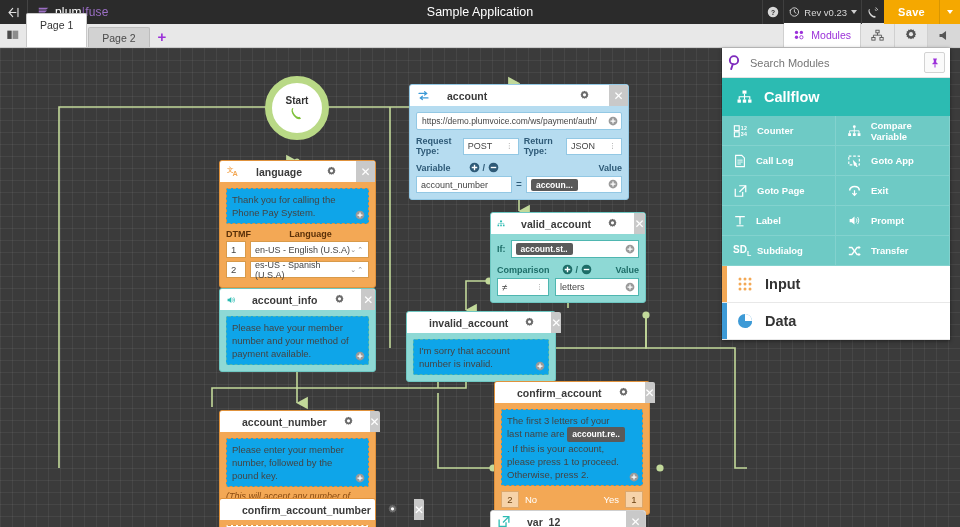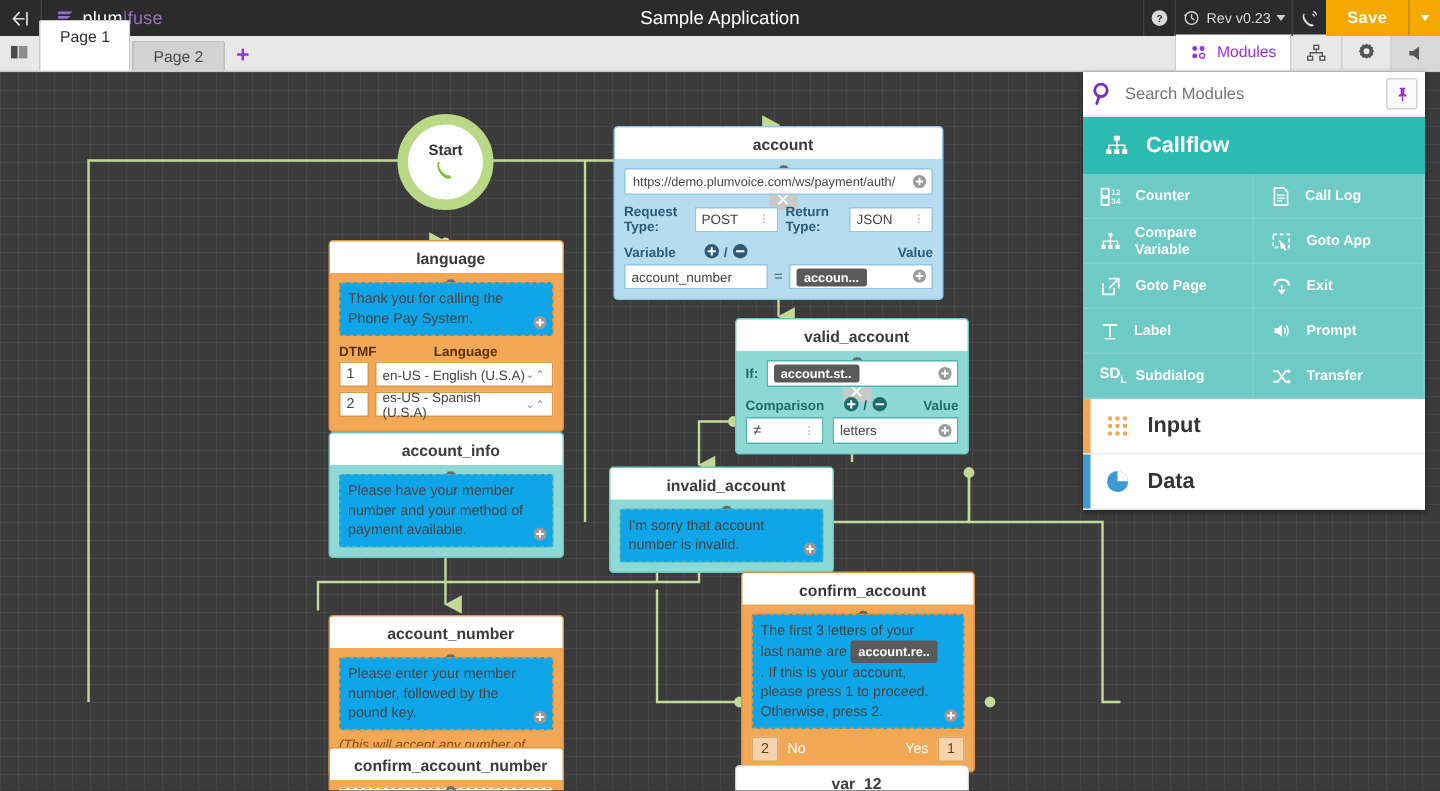--- a/index.html
+++ b/index.html
@@ -90,21 +90,21 @@
     position: absolute; width: 64px; height: 64px; border-radius: 50%;
     background: #fff; border: 7px solid #b9d986;
     display: flex; flex-direction: column; align-items: center; justify-content: center;
   }
   .start-label { font-size: 10px; font-weight: bold; color: #333; }
 
   
   .node { position: absolute; border-radius: 3px; }
   .node-head {
     display: flex; align-items: center; height: 21px; background: #fff;
-    border-radius: 2px 2px 0 0; padding-left: 6px; gap: 6px; flex-direction: column;
+    border-radius: 2px 2px 0 0; padding-left: 6px; gap: 16px;
   }
   .node-title { font-size: 10.5px; font-weight: bold; color: #3b3b3b; flex: 1; }
   .node-gear { width: 17px; display: flex; align-items: center; justify-content: center; }
   .node-close {
     width: 19px; height: 21px; background: #c9c9c9; color: #fff; font-size: 12px;
     display: flex; align-items: center; justify-content: center; border-radius: 0 2px 0 0;
   }
   .node-body { padding: 6px; }
 
   .n-orange { background: #f3a855; border: 1px solid #e0923c; }
@@ -734,35 +734,35 @@
           <rect x="1" y="2" width="5.5" height="5.5" fill="none" stroke="#fff" stroke-width="1.3"></rect>
           <rect x="1" y="9" width="5.5" height="5.5" fill="none" stroke="#fff" stroke-width="1.3"></rect>
           <text x="8.4" y="7" font-size="6" fill="#fff" font-family="Liberation Sans">1</text>
           <text x="12" y="7" font-size="6" fill="#fff" font-family="Liberation Sans">2</text>
           <text x="8.4" y="14" font-size="6" fill="#fff" font-family="Liberation Sans">3</text>
           <text x="12" y="14" font-size="6" fill="#fff" font-family="Liberation Sans">4</text>
         </svg>
         <span>Counter</span>
       </div>
       <div class="grp-item">
-        <svg width="14" height="14" viewBox="0 0 16 16">
-          <path d="M3 1.5 H10 L13 4.5 V14.5 H3 Z" fill="none" stroke="#fff" stroke-width="1.3"></path>
-          <path d="M5 7 H11 M5 9.2 H11 M5 11.4 H9" stroke="#fff" stroke-width="1"></path>
-        </svg>
-        <span>Call Log</span>
-      </div>
-      <div class="grp-item">
         <svg width="15" height="14" viewBox="0 0 16 16">
           <circle cx="8" cy="3" r="1.6" fill="#fff"></circle>
           <rect x="1" y="10.5" width="3.2" height="3.2" fill="#fff"></rect>
           <rect x="6.4" y="10.5" width="3.2" height="3.2" fill="#fff"></rect>
           <rect x="11.8" y="10.5" width="3.2" height="3.2" fill="#fff"></rect>
           <path d="M8 4.6 V7.8 M2.6 10.5 V7.8 H13.4 V10.5 M8 7.8 V10.5" stroke="#fff" stroke-width="1" fill="none"></path>
         </svg>
         <span>Compare Variable</span>
+      </div>
+      <div class="grp-item">
+        <svg width="14" height="14" viewBox="0 0 16 16">
+          <path d="M3 1.5 H10 L13 4.5 V14.5 H3 Z" fill="none" stroke="#fff" stroke-width="1.3"></path>
+          <path d="M5 7 H11 M5 9.2 H11 M5 11.4 H9" stroke="#fff" stroke-width="1"></path>
+        </svg>
+        <span>Call Log</span>
       </div>
       <div class="grp-item">
         <svg width="15" height="14" viewBox="0 0 16 16">
           <rect x="1.5" y="2.5" width="12" height="10" fill="none" stroke="#fff" stroke-width="1.3" stroke-dasharray="3 2"></rect>
           <path d="M6 6.5 L11 11.5 L9.5 12 L11.8 14 L10.5 15 L8.5 12.6 L7.5 14 Z" fill="#fff"></path>
         </svg>
         <span>Goto App</span>
       </div>
       <div class="grp-item">
         <svg width="15" height="14" viewBox="0 0 16 16">

